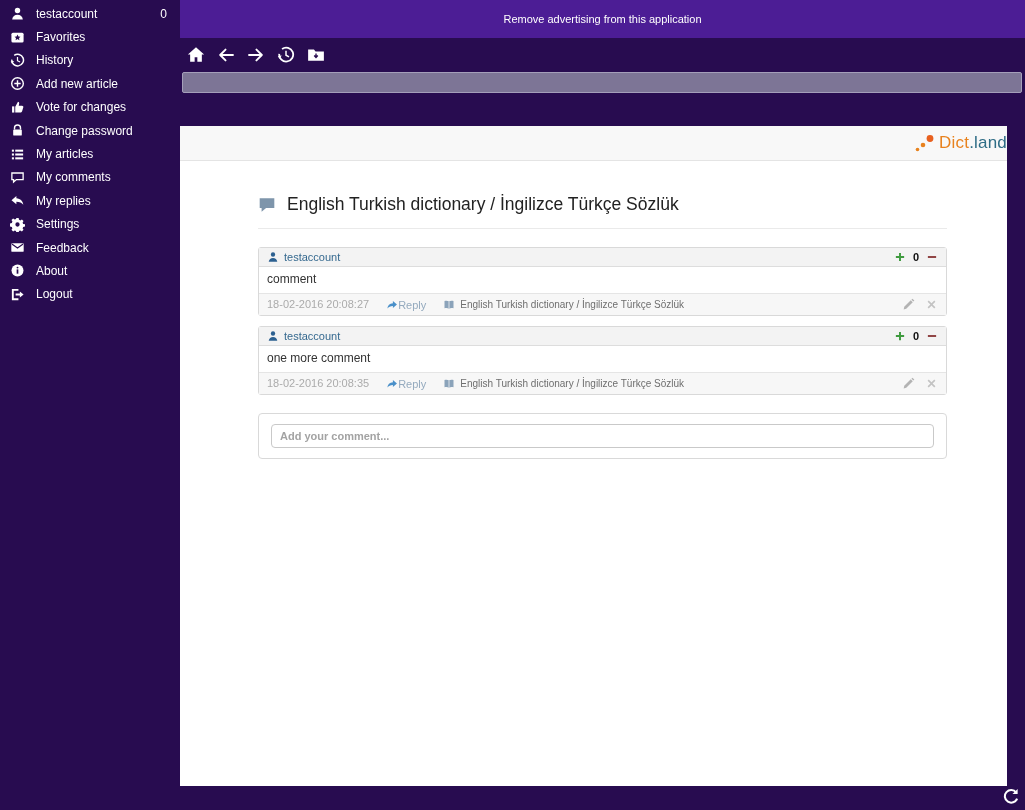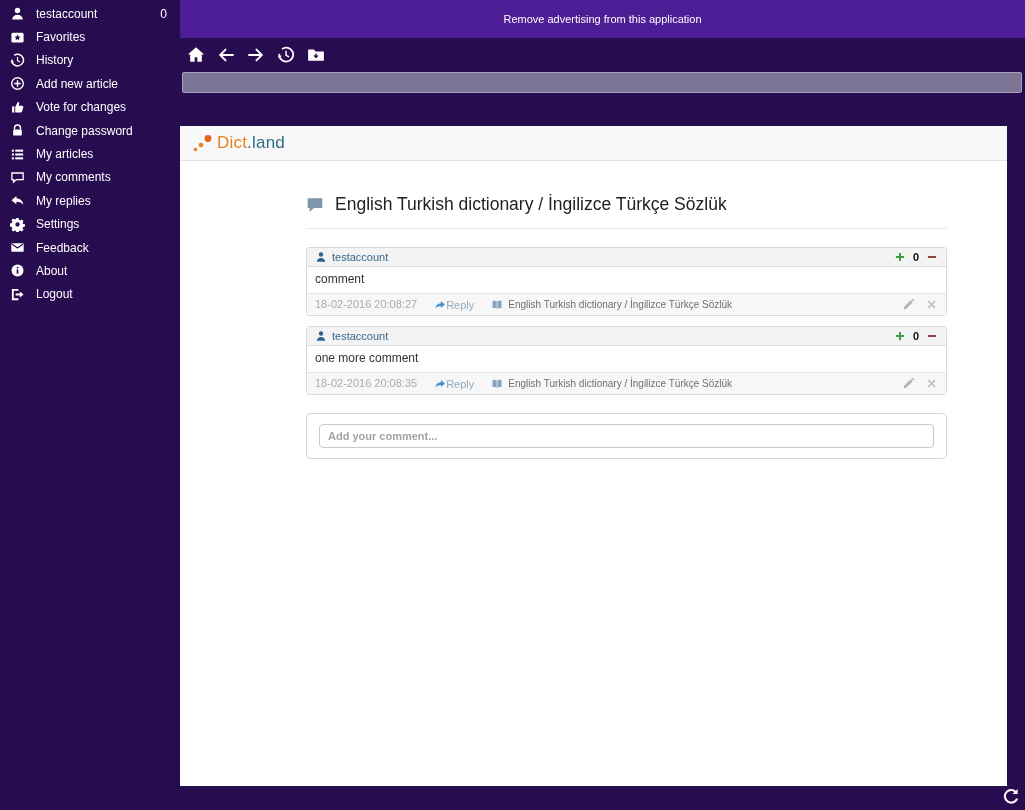--- a/index.html
+++ b/index.html
@@ -48,29 +48,29 @@
     color: #fff; font-size: 11px; padding: 0 6px; font-family: "Liberation Sans", sans-serif;
   }
 
   
   .page {
     position: absolute; left: 180px; top: 126px; width: 827px; height: 660px;
     background: #fff; overflow: hidden;
   }
   .page-header {
     height: 35px; background: #f8f8f8; border-bottom: 1px solid #e4e4e4;
-    display: flex; align-items: center; padding-left: 12px; gap: 4px;
+    display: flex; align-items: center; padding-left: 12px; gap: 4px; justify-content: flex-end;
   }
   .logo { display: flex; align-items: flex-end; gap: 3px; cursor: pointer; }
   .logo-dots { width: 22px; height: 20px; }
   .logo-text { font-size: 17px; letter-spacing: .2px; }
   .logo-orange { color: #e8821e; }
   .logo-teal { color: #2f6d86; }
 
-  .page-body { padding: 33px 60px 0 78px; margin-left: 48px; }
+  .page-body { padding: 33px 60px 0 78px; }
 
   .title-row { display: flex; align-items: center; gap: 11px; }
   .title-icon { width: 18px; height: 18px; color: #7e95ab; }
   .title-icon svg { width: 18px; height: 18px; }
   .page-title { font-size: 17.5px; font-weight: 400; color: #222; }
   .title-rule { border: 0; border-top: 1px solid #eaeaea; margin-top: 13px; }
 
   .comments { margin-top: 18px; }
   .comment-card { border: 1px solid #d9d9d9; border-radius: 3px; margin-bottom: 10px; background: #fff; }
   .card-head {

